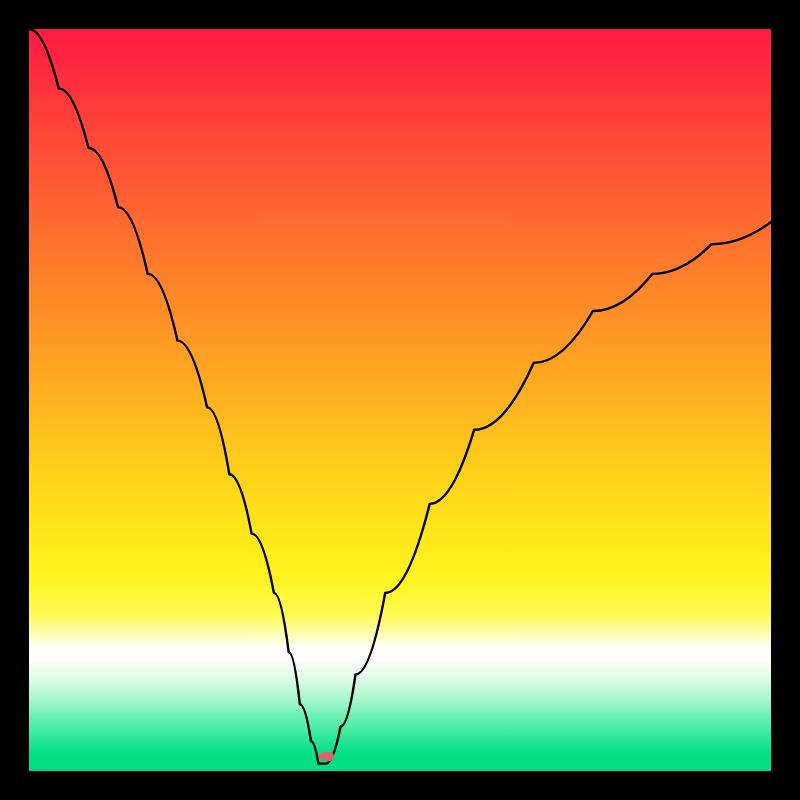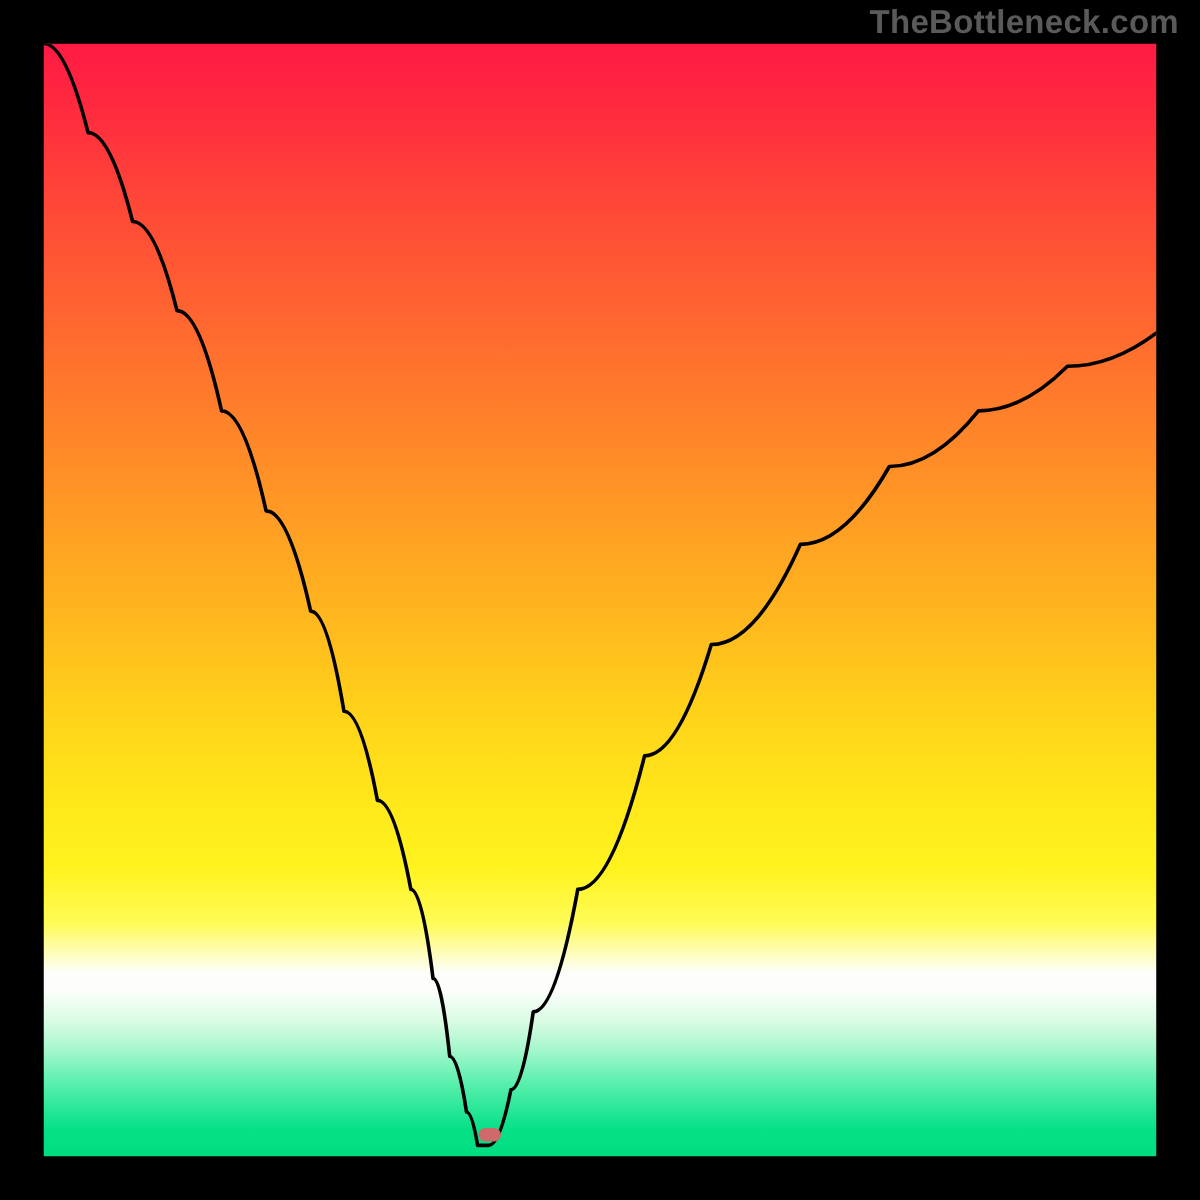--- a/index.html
+++ b/index.html
@@ -82,21 +82,20 @@
     width: 15px;
     height: 9px;
     background: #d06a6a;
     border-radius: 5px;
   }
 </style>
 </head>
 <body>
 
 <div class="frame">
-  <div class="watermark">TheBottleneck.com</div>
 
   <div class="plot">
     <div class="grad"></div>
 
     <svg class="curve" viewBox="0 0 742 742" preserveAspectRatio="none">
       <path id="curve-path" class="curve-path" d="M 0.0 0.0 Q 14.8 0.0 29.7 59.4 Q 44.5 59.4 59.4 118.7 Q 74.2 118.7 89.0 178.1 Q 103.9 178.1 118.7 244.9 Q 133.6 244.9 148.4 311.6 Q 163.2 311.6 178.1 378.4 Q 189.2 378.4 200.3 445.2 Q 211.5 445.2 222.6 504.6 Q 233.7 504.6 244.9 563.9 Q 252.3 563.9 259.7 623.3 Q 265.3 623.3 270.8 675.2 Q 276.4 675.2 282.0 712.3 Q 285.7 712.3 289.4 734.6 Q 293.1 734.6 296.8 734.6 Q 304.2 734.6 311.6 697.5 Q 319.1 697.5 326.5 645.5 Q 341.3 645.5 356.2 563.9 Q 378.4 563.9 400.7 474.9 Q 422.9 474.9 445.2 400.7 Q 474.9 400.7 504.6 333.9 Q 534.2 333.9 563.9 282.0 Q 593.6 282.0 623.3 244.9 Q 653.0 244.9 682.6 215.2 Q 712.3 215.2 742.0 192.9"></path>
     </svg>
 
     <div id="marker" class="marker" style="left: 289.8px; top: 723.16px;"></div>
   </div>

